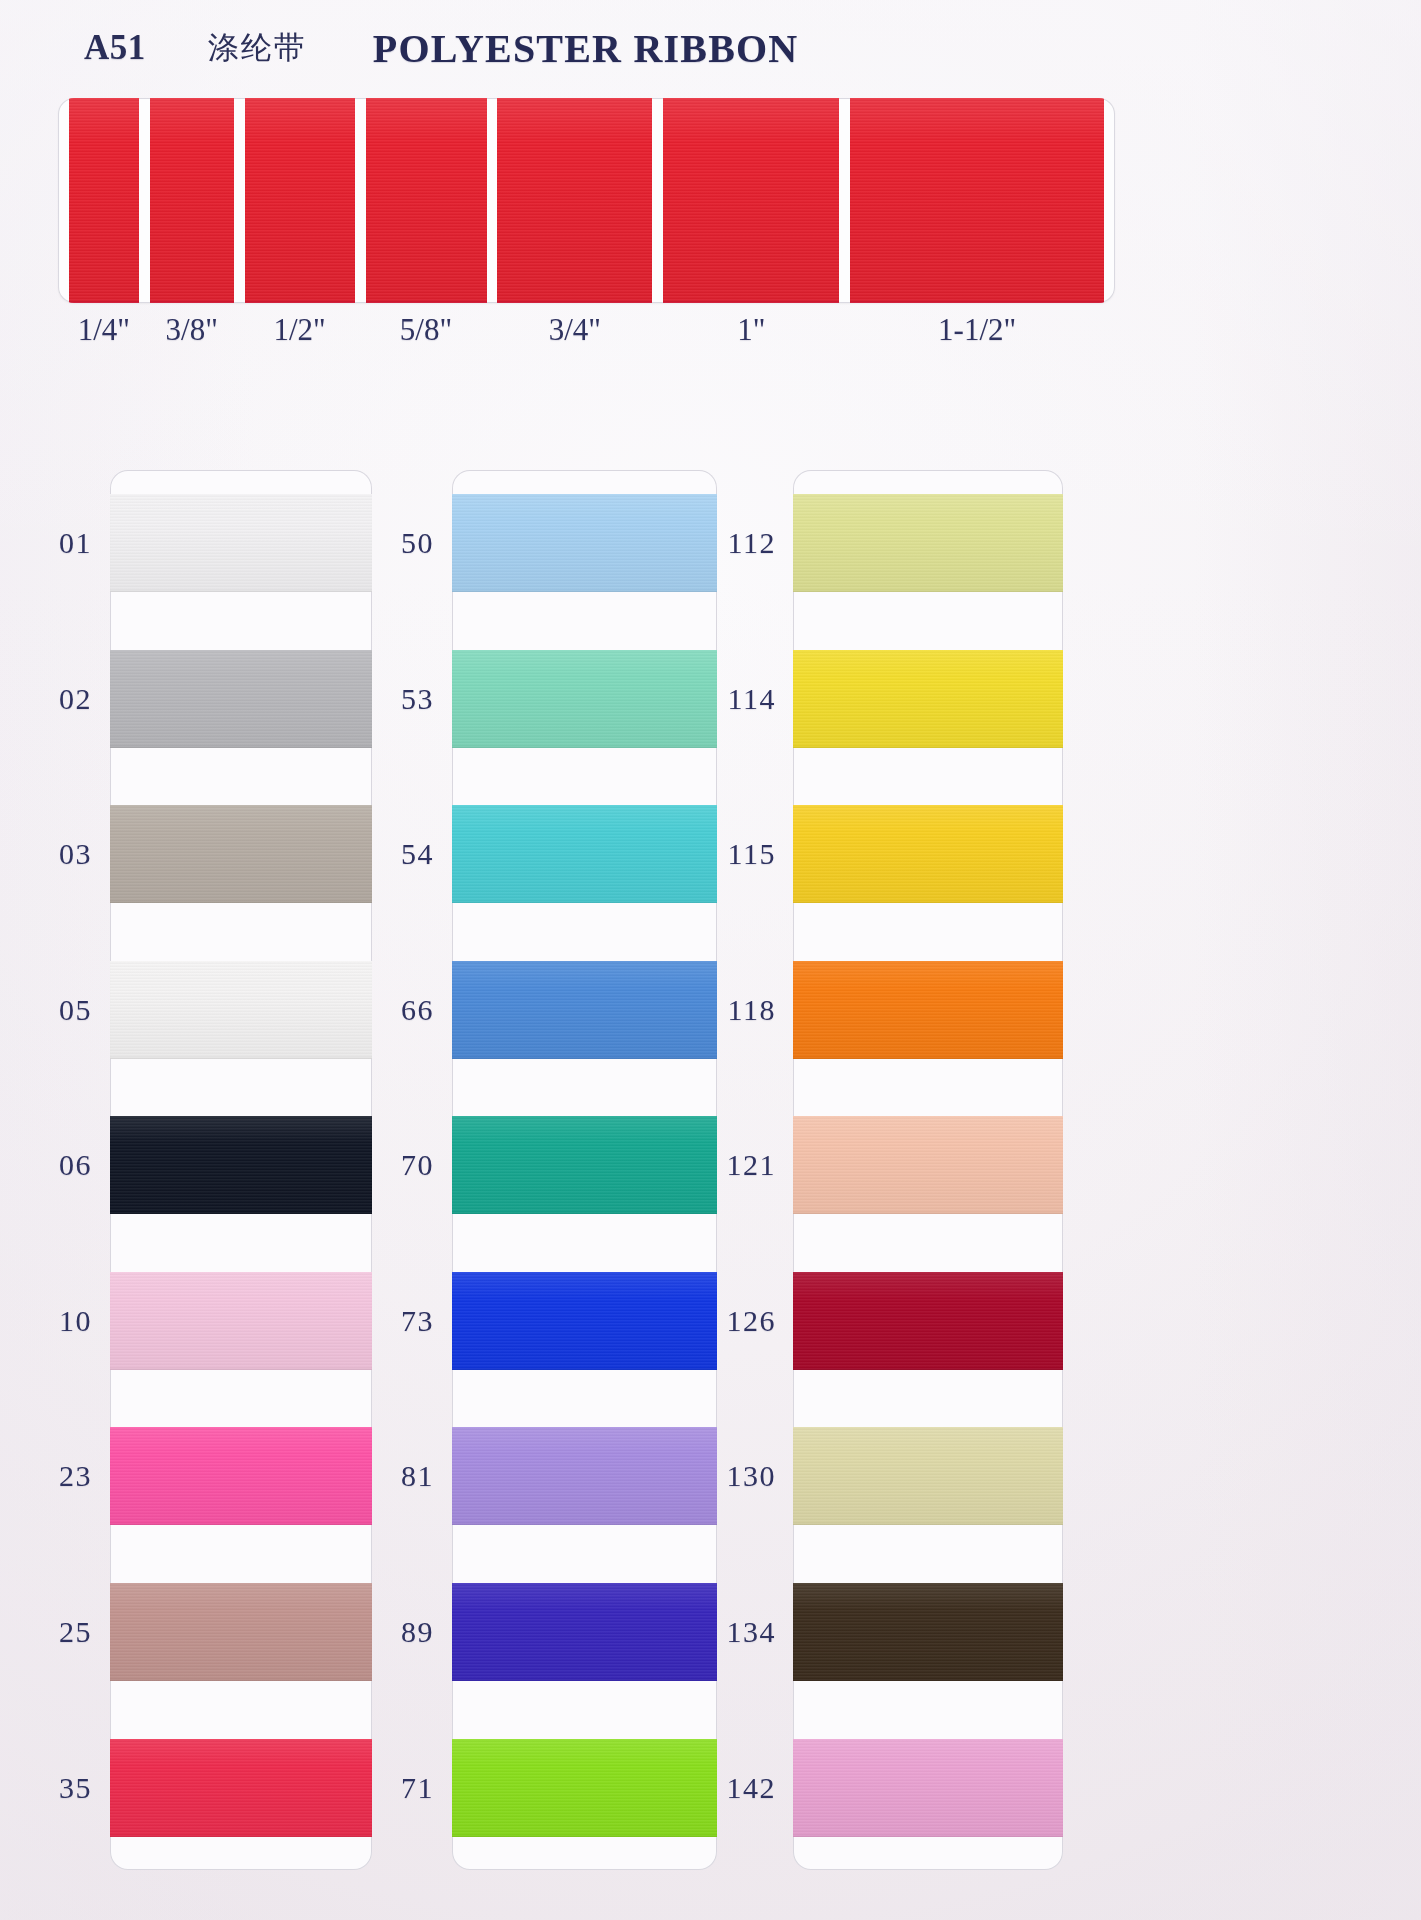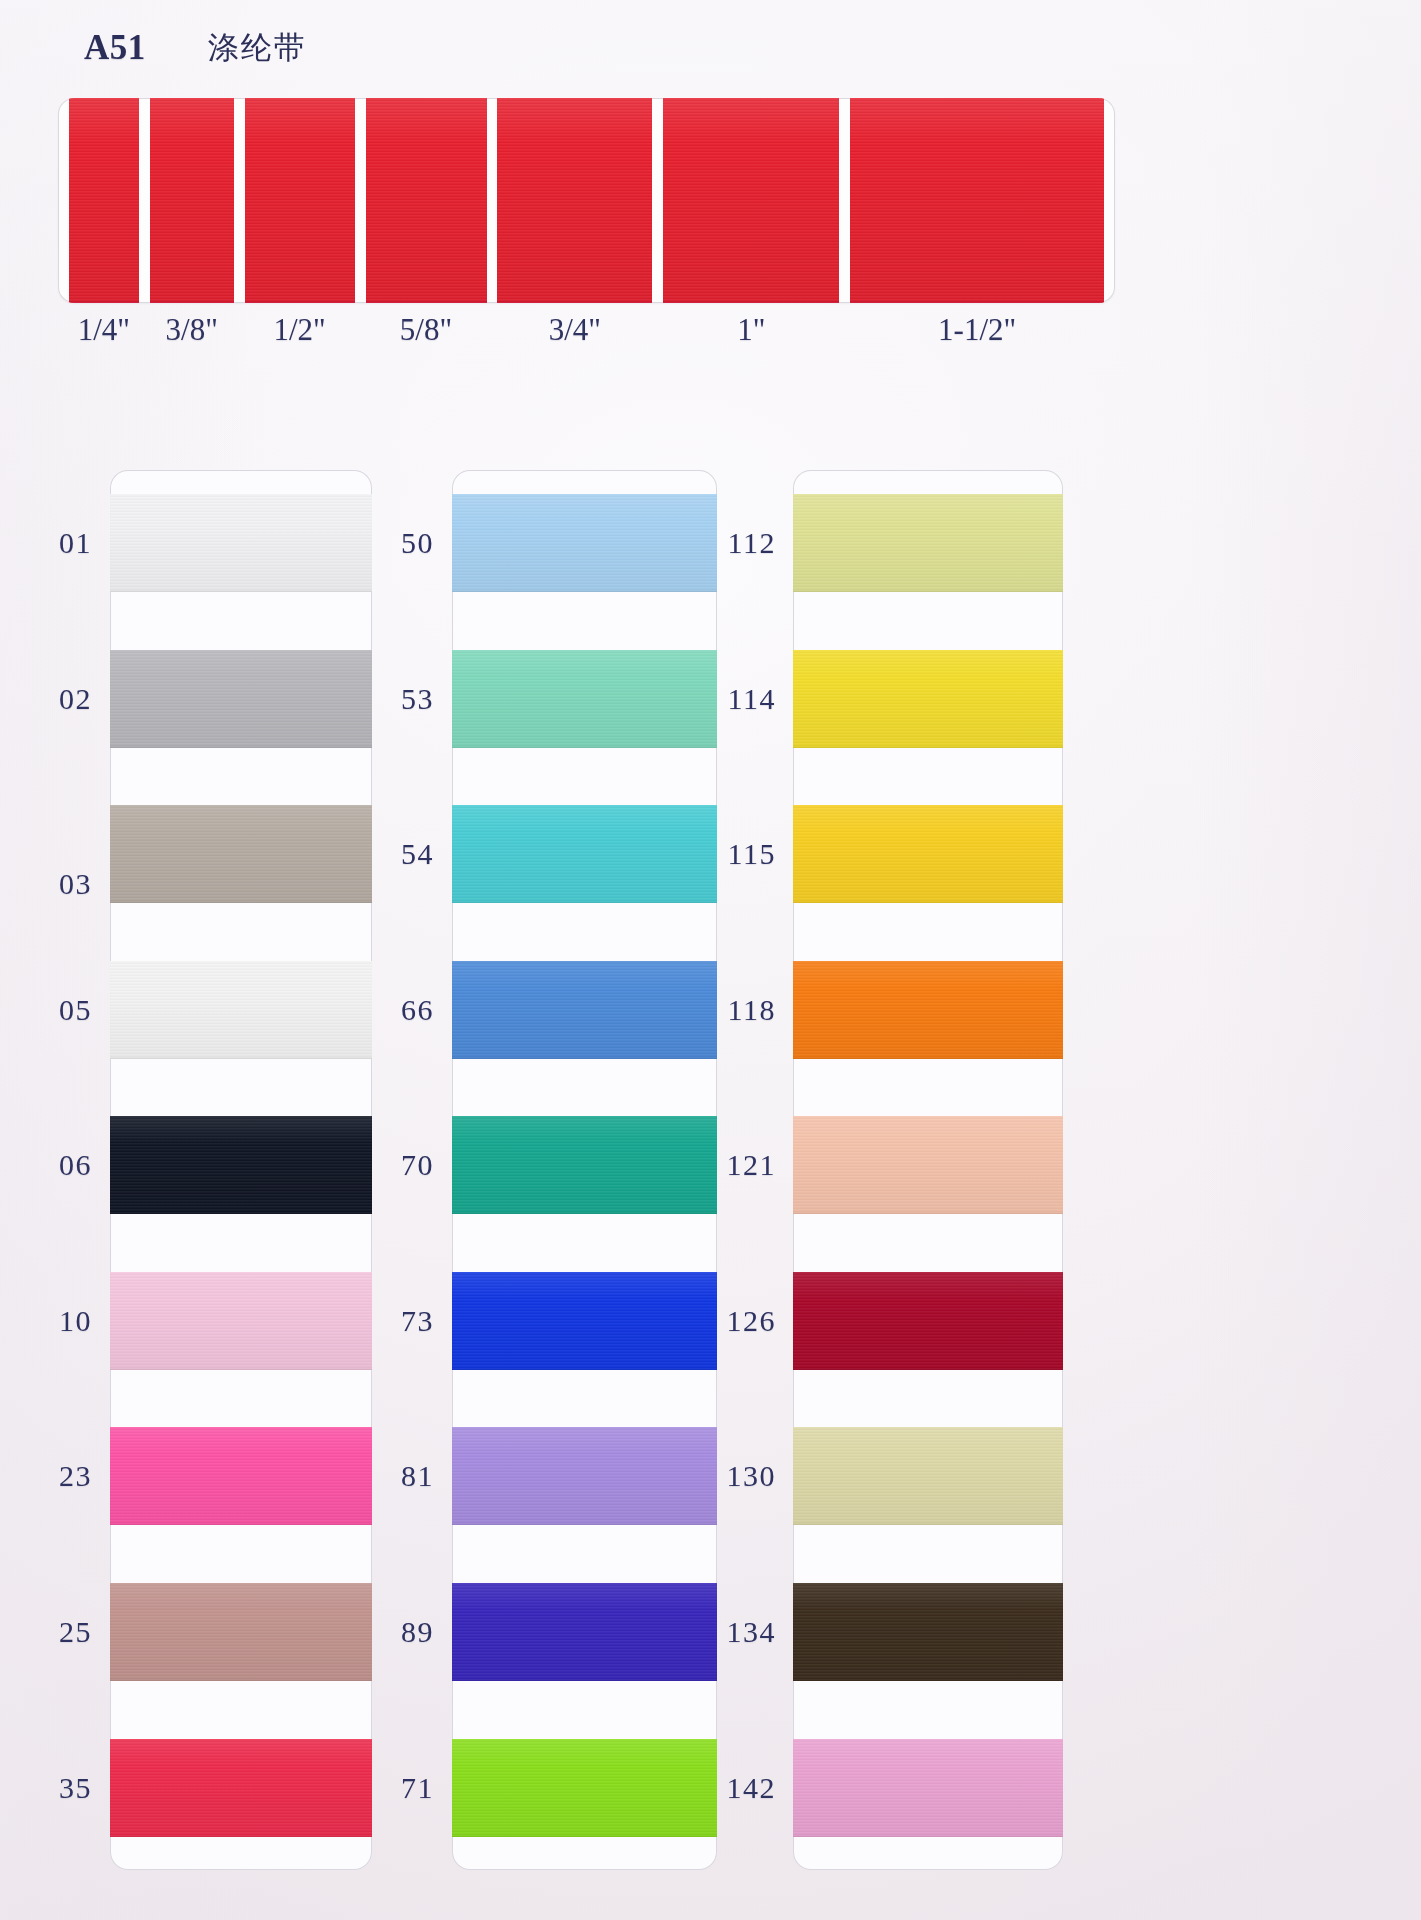--- a/index.html
+++ b/index.html
@@ -167,20 +167,21 @@
 </style>
 </head>
 <body>
 
 <div class="card">
   <div class="paper-tint"></div>
 
   <div class="header">
     <span class="hdr-code">A51</span>
     <span class="hdr-cn">涤纶带</span>
+    <span class="hdr-en">POLYESTER RIBBON</span>
   </div>
 
   <div class="width-window">
     <div class="inner" id="width-strip">
         <div class="ribbon-gap" style="width: 10.875px;"></div>
         <div class="ribbon-red" style="width: 70px; background: rgb(232, 32, 47);"></div>
         <div class="ribbon-gap" style="width: 10.875px;"></div>
         <div class="ribbon-red" style="width: 84px; background: rgb(232, 32, 47);"></div>
         <div class="ribbon-gap" style="width: 10.875px;"></div>
         <div class="ribbon-red" style="width: 110px; background: rgb(232, 32, 47);"></div>
@@ -200,21 +201,21 @@
       <div class="wlabel" style="left: 241.625px;">1/2"</div>
       <div class="wlabel" style="left: 368px;">5/8"</div>
       <div class="wlabel" style="left: 516.875px;">3/4"</div>
       <div class="wlabel" style="left: 693.25px;">1"</div>
       <div class="wlabel" style="left: 919.125px;">1-1/2"</div>
     </div>
 
   <div class="columns" id="columns-root">
       <div class="code" style="left: 22px; width: 70px; top: 73.1111px;">01</div>
       <div class="code" style="left: 22px; width: 70px; top: 228.667px;">02</div>
-      <div class="code" style="left: 22px; width: 70px; top: 384.222px; margin-top: 30px;">03</div>
+      <div class="code" style="left: 22px; width: 70px; top: 384.222px;">03</div>
       <div class="code" style="left: 22px; width: 70px; top: 539.778px;">05</div>
       <div class="code" style="left: 22px; width: 70px; top: 695.333px;">06</div>
       <div class="code" style="left: 22px; width: 70px; top: 850.889px;">10</div>
       <div class="code" style="left: 22px; width: 70px; top: 1006.44px;">23</div>
       <div class="code" style="left: 22px; width: 70px; top: 1162px;">25</div>
       <div class="code" style="left: 22px; width: 70px; top: 1317.56px;">35</div>
       <div class="col-window" style="left: 110px; top: 0px; width: 262px; height: 1400px;">
         <div class="swatch" style="top: 24.1111px; height: 98px; background: rgb(242, 241, 243);"></div>
         <div class="swatch" style="top: 179.667px; height: 98px; background: rgb(184, 184, 188);"></div>
         <div class="swatch" style="top: 335.222px; height: 98px; background: rgb(182, 173, 164);"></div>

